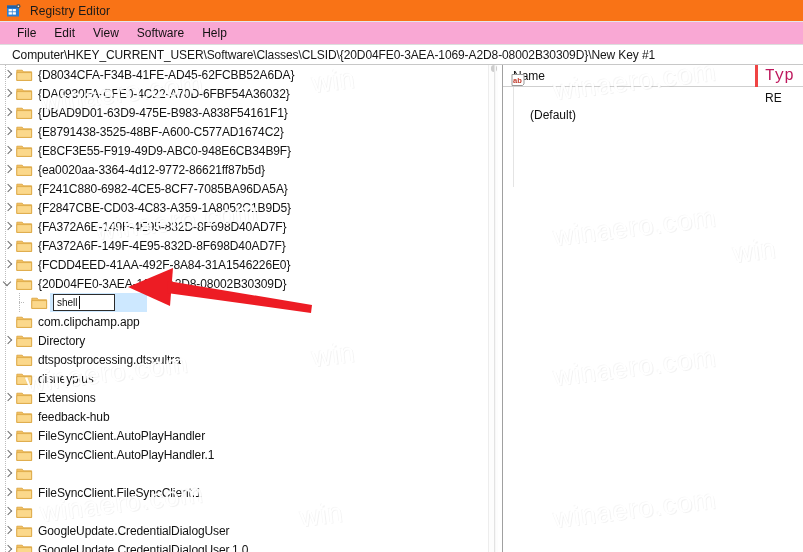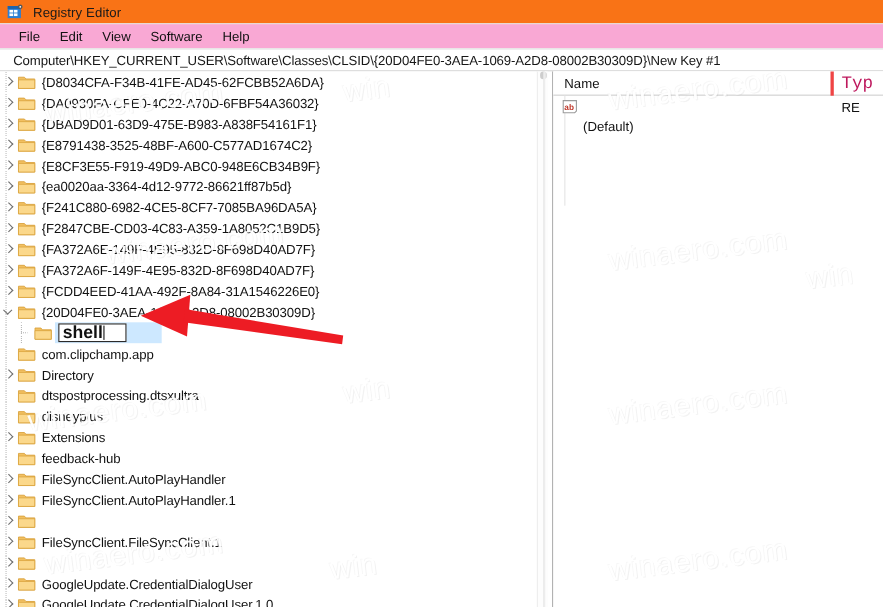--- a/index.html
+++ b/index.html
@@ -171,23 +171,22 @@
   .rename-box {
     position: relative;
     height: 17px;
     min-width: 62px;
     border: 1px solid #2b2b2b;
     background: #ffffff;
     display: flex; align-items: center;
     padding: 0 3px;
   }
   .rename-text {
-    font-size: 16px;
+    font-size: 10px;
     color: #111111;
-    font-weight: bold;
   }
   .caret {
     display: inline-block;
     width: 1px; height: 13px;
     background: #111111;
     margin-left: 1px;
   }
 
   
   .splitter {
@@ -248,21 +247,21 @@
     white-space: nowrap;
     font-family: Liberation Mono, monospace;
   }
   .list-row {
     position: absolute; left: 0; top: 23px;
     width: 300px; height: 19px;
     display: flex; align-items: center;
   }
   .row-name {
     width: 255px;
-    display: flex; align-items: center;
+    display: flex; align-items: flex-start;
     padding-left: 8px;
   }
   .ab-icon {
     width: 15px; height: 13px;
     flex: 0 0 15px;
     margin-right: 4px;
     position: relative;
   }
   .row-name-text { font-size: 12px; color: #111111; margin-top: 35px; }
   .row-type {

